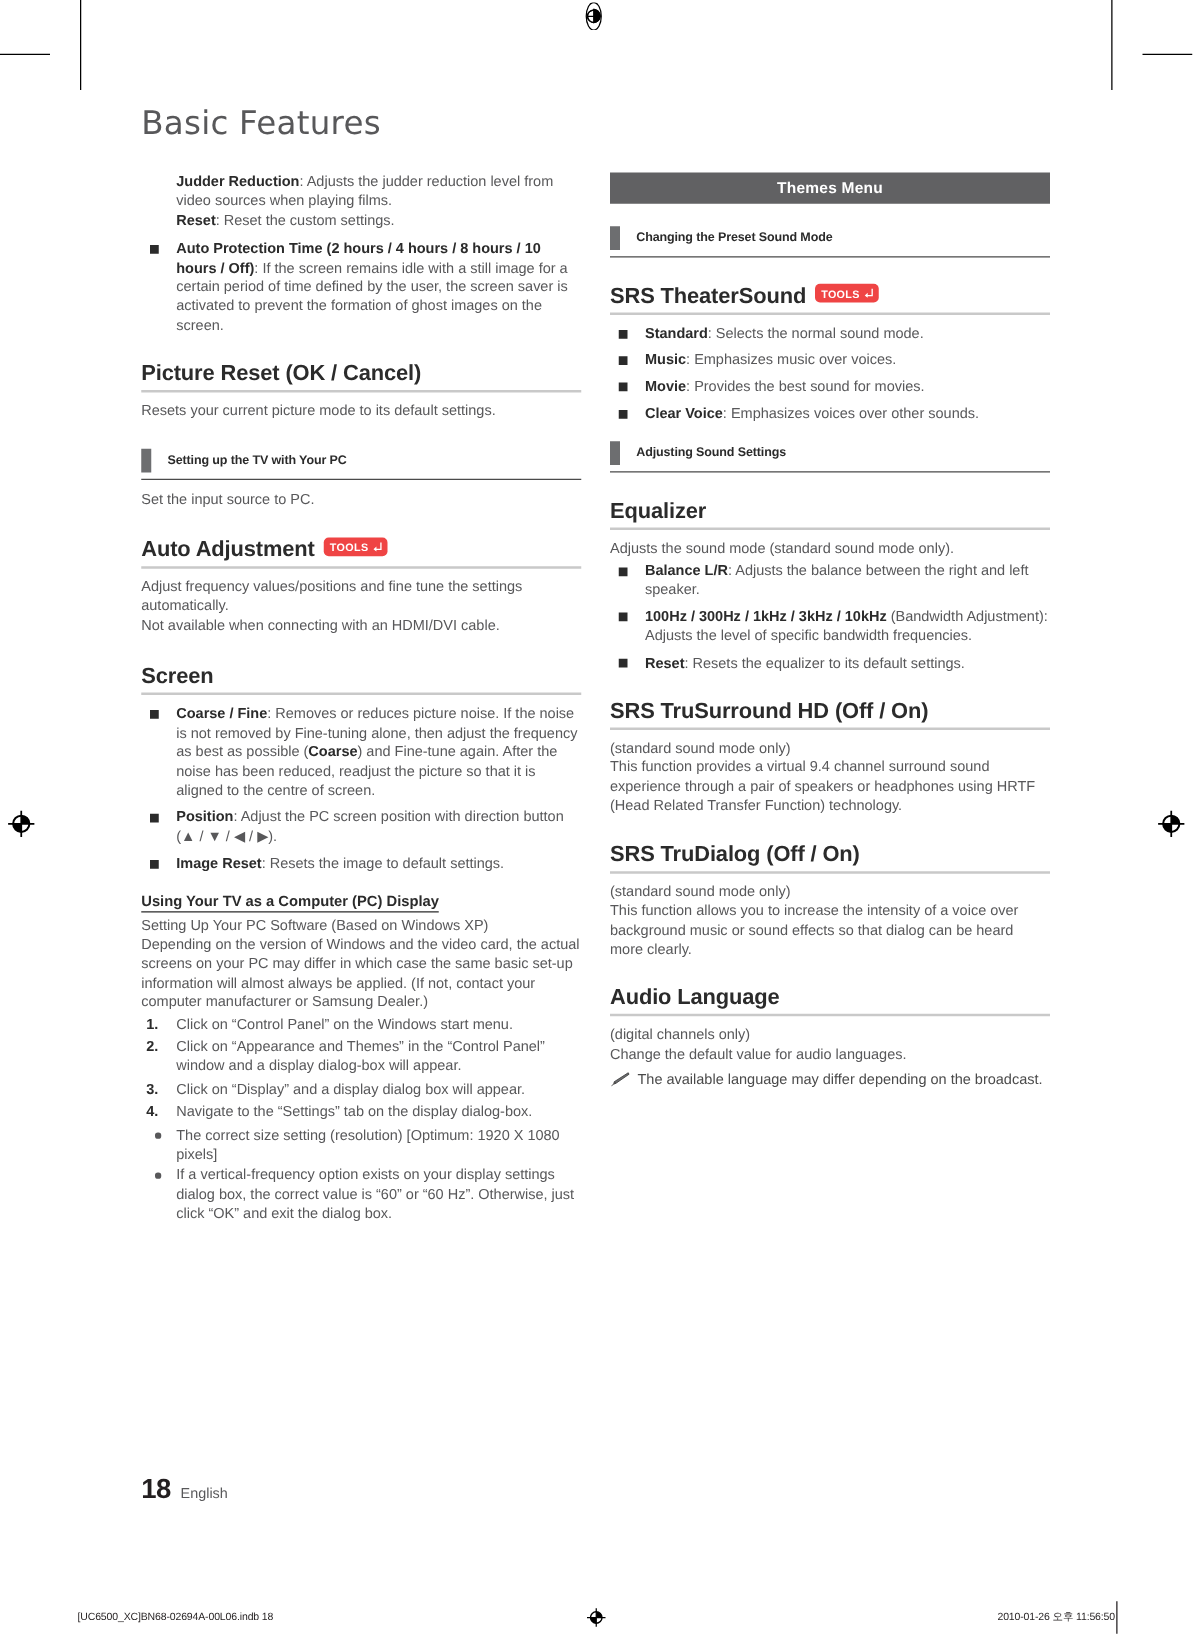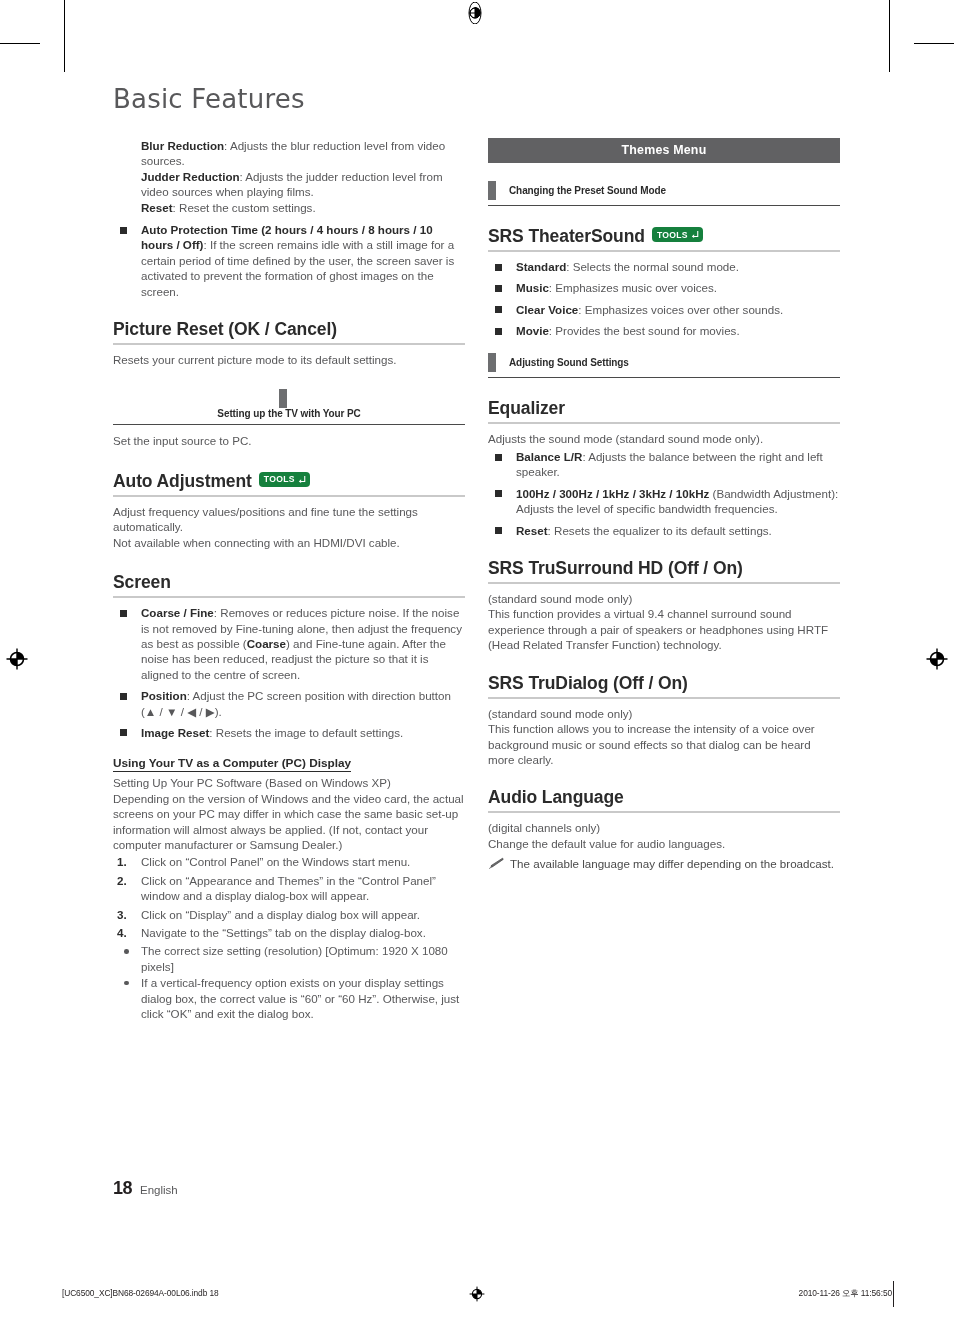--- a/index.html
+++ b/index.html
@@ -189,21 +189,21 @@
     left: 0px;
     top: 1px;
     width: 16px;
     height: 13px;
   }
 
   
   .tools-badge {
     display: inline-flex;
     align-items: center;
-    background: #15803d;
+    background: #ef4444;
     border-radius: 4px;
     padding: 1.5px 4px 1.5px 5px;
     height: 12px;
     position: relative;
     top: -2px;
   }
   .tools-badge .tlabel {
     color: #ffffff;
     font-size: 8.6px;
     font-weight: bold;
@@ -219,21 +219,21 @@
   
   .folio {
     position: absolute;
     left: 113px;
     top: 1178px;
     display: flex;
     align-items: baseline;
     gap: 8px;
   }
   .folio .pnum {
-    font-size: 18px;
+    font-size: 22px;
     font-weight: bold;
     color: #231f20;
     letter-spacing: -0.5px;
   }
   .folio .plang {
     font-size: 11.5px;
     color: #58585a;
   }
 
   .runfoot {
@@ -293,35 +293,34 @@
   <path d="M11 4.5 A6.5 6.5 0 0 1 17.5 11 L11 11 Z" fill="#000"></path>
   <path d="M11 17.5 A6.5 6.5 0 0 1 4.5 11 L11 11 Z" fill="#000"></path>
   <path d="M11 0.5 L11 21.5 M0.5 11 L21.5 11" stroke="#000" stroke-width="1.4"></path>
 </svg>
 
 <div class="page-title">Basic Features</div>
 
 <div class="col col-left">
 
   <div class="indent-block">
-    <p class="para"><b>Blur Reduction</b><span>: Adjusts the blur reduction level from video sources.</span></p>
     <p class="para"><b>Judder Reduction</b><span>: Adjusts the judder reduction level from video sources when playing films.</span></p>
     <p class="para"><b>Reset</b><span>: Reset the custom settings.</span></p>
   </div>
 
   <ul class="sq" style="margin-top:7px;">
     <li><b>Auto Protection Time (2 hours / 4 hours / 8 hours / 10 hours / Off)</b><span>:  If the screen remains idle with a still image for a certain period of time defined by the user, the screen saver is activated to prevent the formation of ghost images on the screen.</span></li>
   </ul>
 
   <div class="h-big" style="margin-top:20px;">
     <span>Picture Reset (OK / Cancel)</span>
   </div>
   <p class="para">Resets your current picture mode to its default settings.</p>
 
-  <div class="h-bar" style="margin-top:22px;flex-direction:column;">
+  <div class="h-bar" style="margin-top:22px;">
     <span class="tab"></span>
     <span class="htxt">Setting up the TV with Your PC</span>
   </div>
   <p class="para">Set the input source to PC.</p>
 
   <div class="h-big" style="margin-top:22px;">
     <span>Auto Adjustment</span>
     <span class="tools-badge">
       <span class="tlabel">TOOLS</span>
       <svg class="tarrow" viewBox="0 0 10 10">
@@ -374,22 +373,22 @@
       <span class="tlabel">TOOLS</span>
       <svg class="tarrow" viewBox="0 0 10 10">
         <path d="M8.6 1.2 V7.2 H3.2" fill="none" stroke="#fff" stroke-width="1.2"></path>
         <path d="M4.6 4.6 L2.0 7.2 L4.6 9.0 Z" fill="#fff"></path>
       </svg>
     </span>
   </div>
   <ul class="sq">
     <li><b>Standard</b><span>: Selects the normal sound mode.</span></li>
     <li><b>Music</b><span>: Emphasizes music over voices.</span></li>
+    <li><b>Movie</b><span>: Provides the best sound for movies.</span></li>
     <li><b>Clear Voice</b><span>: Emphasizes voices over other sounds.</span></li>
-    <li><b>Movie</b><span>: Provides the best sound for movies.</span></li>
   </ul>
 
   <div class="h-bar" style="margin-top:14px;">
     <span class="tab"></span>
     <span class="htxt">Adjusting Sound Settings</span>
   </div>
 
   <div class="h-big" style="margin-top:20px;">
     <span>Equalizer</span>
   </div>
@@ -427,21 +426,21 @@
     <span>The available language may differ depending on the broadcast.</span>
   </div>
 </div>
 
 <div class="folio">
   <span class="pnum">18</span>
   <span class="plang">English</span>
 </div>
 
 <div class="runfoot runfoot-left">[UC6500_XC]BN68-02694A-00L06.indb   18</div>
-<div class="runfoot runfoot-right">2010-11-26   오후 11:56:50</div>
+<div class="runfoot runfoot-right">2010-01-26   오후 11:56:50</div>
 
 <svg class="foot-reg" viewBox="0 0 16 16">
   <circle cx="8" cy="8" r="4.6" fill="none" stroke="#000" stroke-width="1.1"></circle>
   <path d="M8 3.4 A4.6 4.6 0 0 1 12.6 8 L8 8 Z" fill="#000"></path>
   <path d="M8 12.6 A4.6 4.6 0 0 1 3.4 8 L8 8 Z" fill="#000"></path>
   <path d="M8 0.6 L8 15.4 M0.6 8 L15.4 8" stroke="#000" stroke-width="1"></path>
 </svg>
 <div class="foot-rule"></div>
 
 </body></html>

